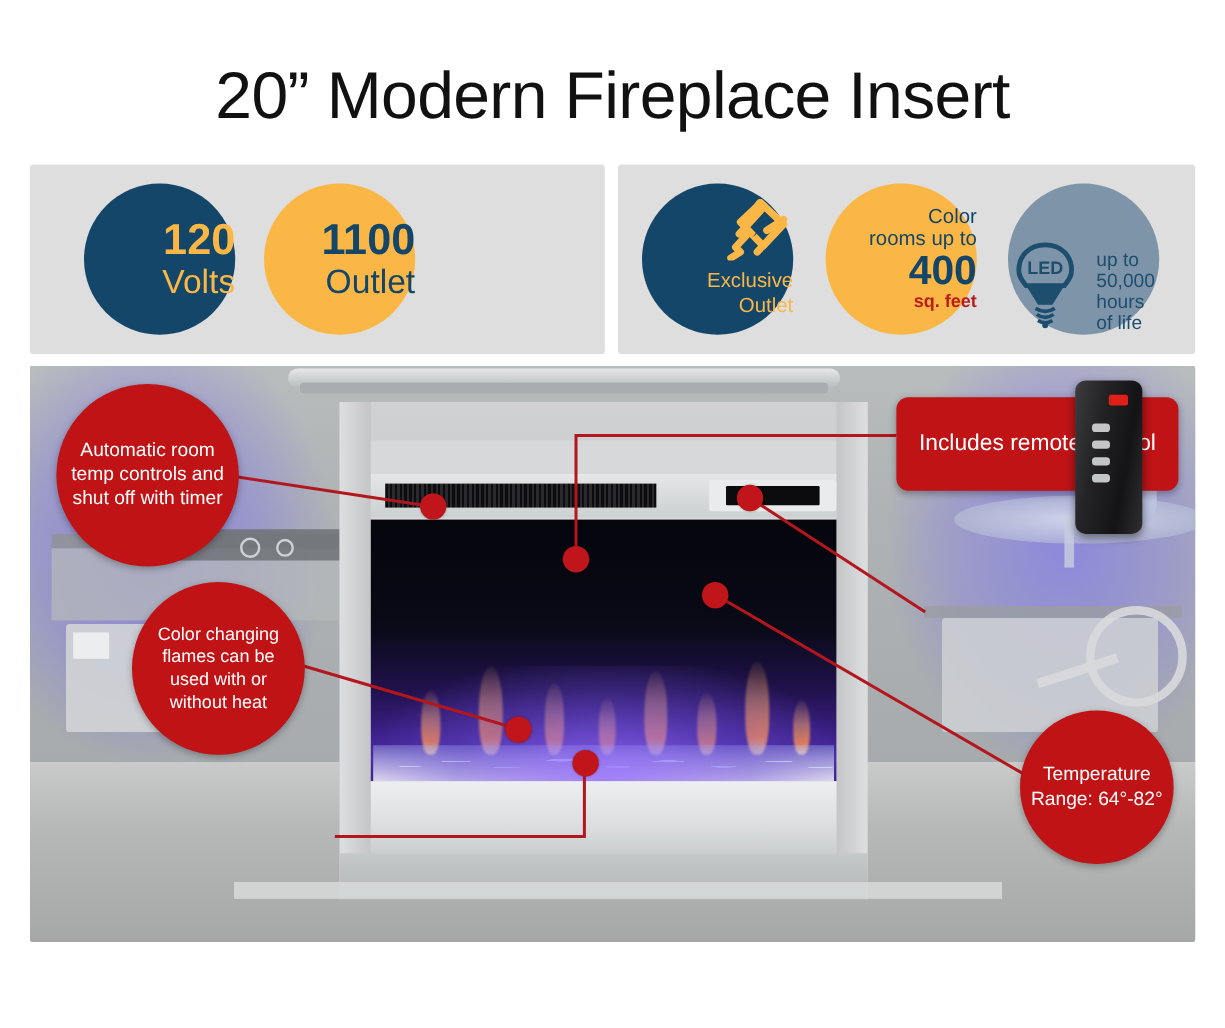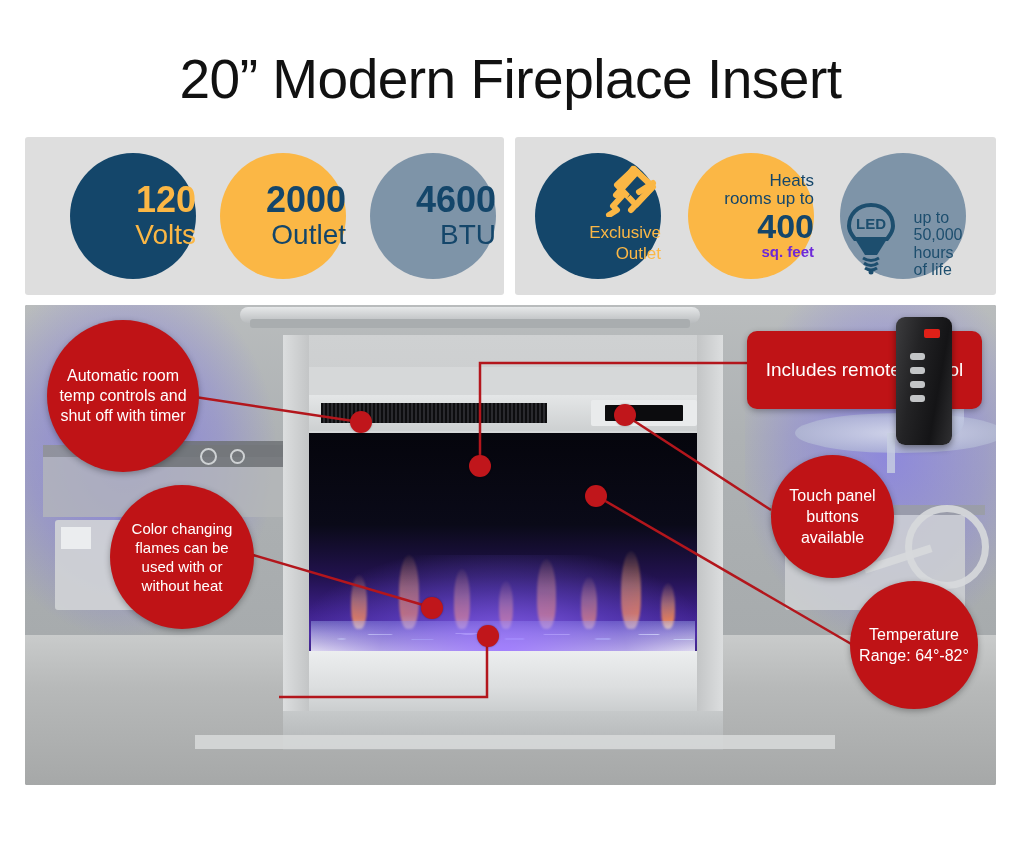--- a/index.html
+++ b/index.html
@@ -45,21 +45,21 @@
   #badge-btu .sub-txt{font-size:28px;color:#14466a;margin-top:2px;}
 
   
   #badge-outlet{left:20px;top:16px;width:126px;height:126px;}
   #badge-outlet .icon-wrap{margin-top:-4px;}
   #badge-outlet .sub-txt{font-size:17px;color:#fbb745;margin-top:3px;}
 
   #badge-heats{left:173px;top:16px;width:126px;height:126px;}
   #badge-heats .line-sm{font-size:17px;color:#14466a;line-height:1.06;}
   #badge-heats .big-num{font-size:34px;color:#14466a;margin-top:1px;}
-  #badge-heats .line-tiny{font-size:15px;font-weight:700;color:#6d28d9;}
+  #badge-heats .line-tiny{font-size:15px;font-weight:700;color:#b91c1c;}
 
   #badge-led{left:325px;top:16px;width:126px;height:126px;flex-direction:row;}
   #badge-led .led-text{font-size:16px;color:#1d4e6e;line-height:1.1;text-align:left;margin-left:16px;}
 
   
   #photo{position:absolute;left:25px;top:305px;width:971px;height:480px;
          overflow:hidden;border-radius:2px;
          background:#9a9c9e;}
 
   
@@ -144,21 +144,21 @@
     box-shadow:0 2px 6px rgba(0,0,0,.3);box-sizing:border-box;}
   .callout.circle{border-radius:50%;}
   .callout.rect{border-radius:10px;}
   .callout span{display:block;padding:0 8px;}
 
   #co-auto{left:22px;top:15px;width:152px;height:152px;font-size:16px;line-height:20px;}
   #co-color{left:85px;top:180px;width:144px;height:144px;font-size:15px;line-height:19px;}
   #co-exclusive{left:25px;top:340px;width:229px;height:114px;font-size:17px;line-height:25px;}
   #co-remote{left:722px;top:26px;width:235px;height:78px;font-size:19px;line-height:26px;}
   #co-touch{left:746px;top:150px;width:123px;height:123px;font-size:16px;line-height:21px;}
-  #co-temp{left:825px;top:276px;width:128px;height:128px;font-size:16px;line-height:21px;}
+  #co-temp{left:825px;top:287px;width:128px;height:128px;font-size:16px;line-height:21px;}
   .sup-tm{font-size:9px;vertical-align:super;}
 
   
   #remote{position:absolute;left:871px;top:12px;width:56px;height:128px;}
   .rm-body{position:absolute;left:0;top:0;width:56px;height:128px;border-radius:9px;
     background:linear-gradient(100deg,#3c3c3e 0%,#232325 35%,#141416 70%,#303032 100%);
     box-shadow:0 3px 7px rgba(0,0,0,.45);}
   .rm-pwr{position:absolute;left:28px;top:12px;width:16px;height:9px;border-radius:2px;background:#e02018;}
   .rm-btn{position:absolute;left:14px;width:15px;height:7px;border-radius:3px;background:#c3c5c7;}
 </style>
@@ -170,28 +170,24 @@
 <div id="spec-row">
 
   <div class="spec-panel" id="spec-panel-left">
 
     <div class="badge navy" id="badge-volts">
       <div class="big-num">120</div>
       <div class="sub-txt">Volts</div>
     </div>
 
     <div class="badge orange" id="badge-watts">
-      <div class="big-num">2000</div>
+      <div class="big-num">1100</div>
       <div class="sub-txt">Outlet</div>
     </div>
 
-    <div class="badge slate" id="badge-btu">
-      <div class="big-num">4600</div>
-      <div class="sub-txt">BTU</div>
-    </div>
 
   </div>
 
   <div class="spec-panel" id="spec-panel-right">
 
     <div class="badge navy" id="badge-outlet">
       <div class="icon-wrap">
         <svg width="58" height="52" viewBox="0 0 58 52">
           <g stroke="#fbb745" stroke-width="6" stroke-linecap="round" fill="none">
             <line x1="30" y1="4" x2="19" y2="19"></line>
@@ -202,21 +198,21 @@
           <path d="M14 20 L31 4 L50 22 L33 40 Z" fill="none" stroke="#fbb745" stroke-width="6" stroke-linejoin="round"></path>
           <path d="M20 30 L10 41 L14 45 L6 50" stroke="#fbb745" stroke-width="6" fill="none" stroke-linecap="round" stroke-linejoin="round"></path>
           <path d="M32 18 l-8 7 h6 l-6 8 9 -8 h-6 z" fill="#14466a"></path>
         </svg>
       </div>
       <div class="sub-txt">Exclusive</div>
       <div class="sub-txt">Outlet</div>
     </div>
 
     <div class="badge orange" id="badge-heats">
-      <div class="line-sm">Heats</div>
+      <div class="line-sm">Color</div>
       <div class="line-sm">rooms up to</div>
       <div class="big-num">400</div>
       <div class="line-tiny">sq. feet</div>
     </div>
 
     <div class="badge slate" id="badge-led">
       <div>
         <svg width="54" height="74" viewBox="0 0 54 74">
           <path d="M27 4 C13 4 5 14 5 25 C5 31 8 34 11 38 L43 38 C46 34 49 31 49 25 C49 14 41 4 27 4 Z" fill="none" stroke="#1d4e6e" stroke-width="4"></path>
           <path d="M11 38 L43 38 L33 54 L21 54 Z" fill="#1d4e6e"></path>
@@ -321,23 +317,20 @@
 
   <div class="callout circle" id="co-color">
     <span>Color changing flames can be used with or without heat</span>
   </div>
 
 
   <div class="callout rect" id="co-remote">
     <span>Includes remote control</span>
   </div>
 
-  <div class="callout circle" id="co-touch">
-    <span>Touch panel buttons available</span>
-  </div>
 
   <div class="callout circle" id="co-temp">
     <span>Temperature Range: 64°-82°</span>
   </div>
 
   <div id="remote">
     <div class="rm-body"></div>
     <div class="rm-pwr"></div>
     <div class="rm-btn" style="top:36px;"></div>
     <div class="rm-btn" style="top:50px;"></div>

